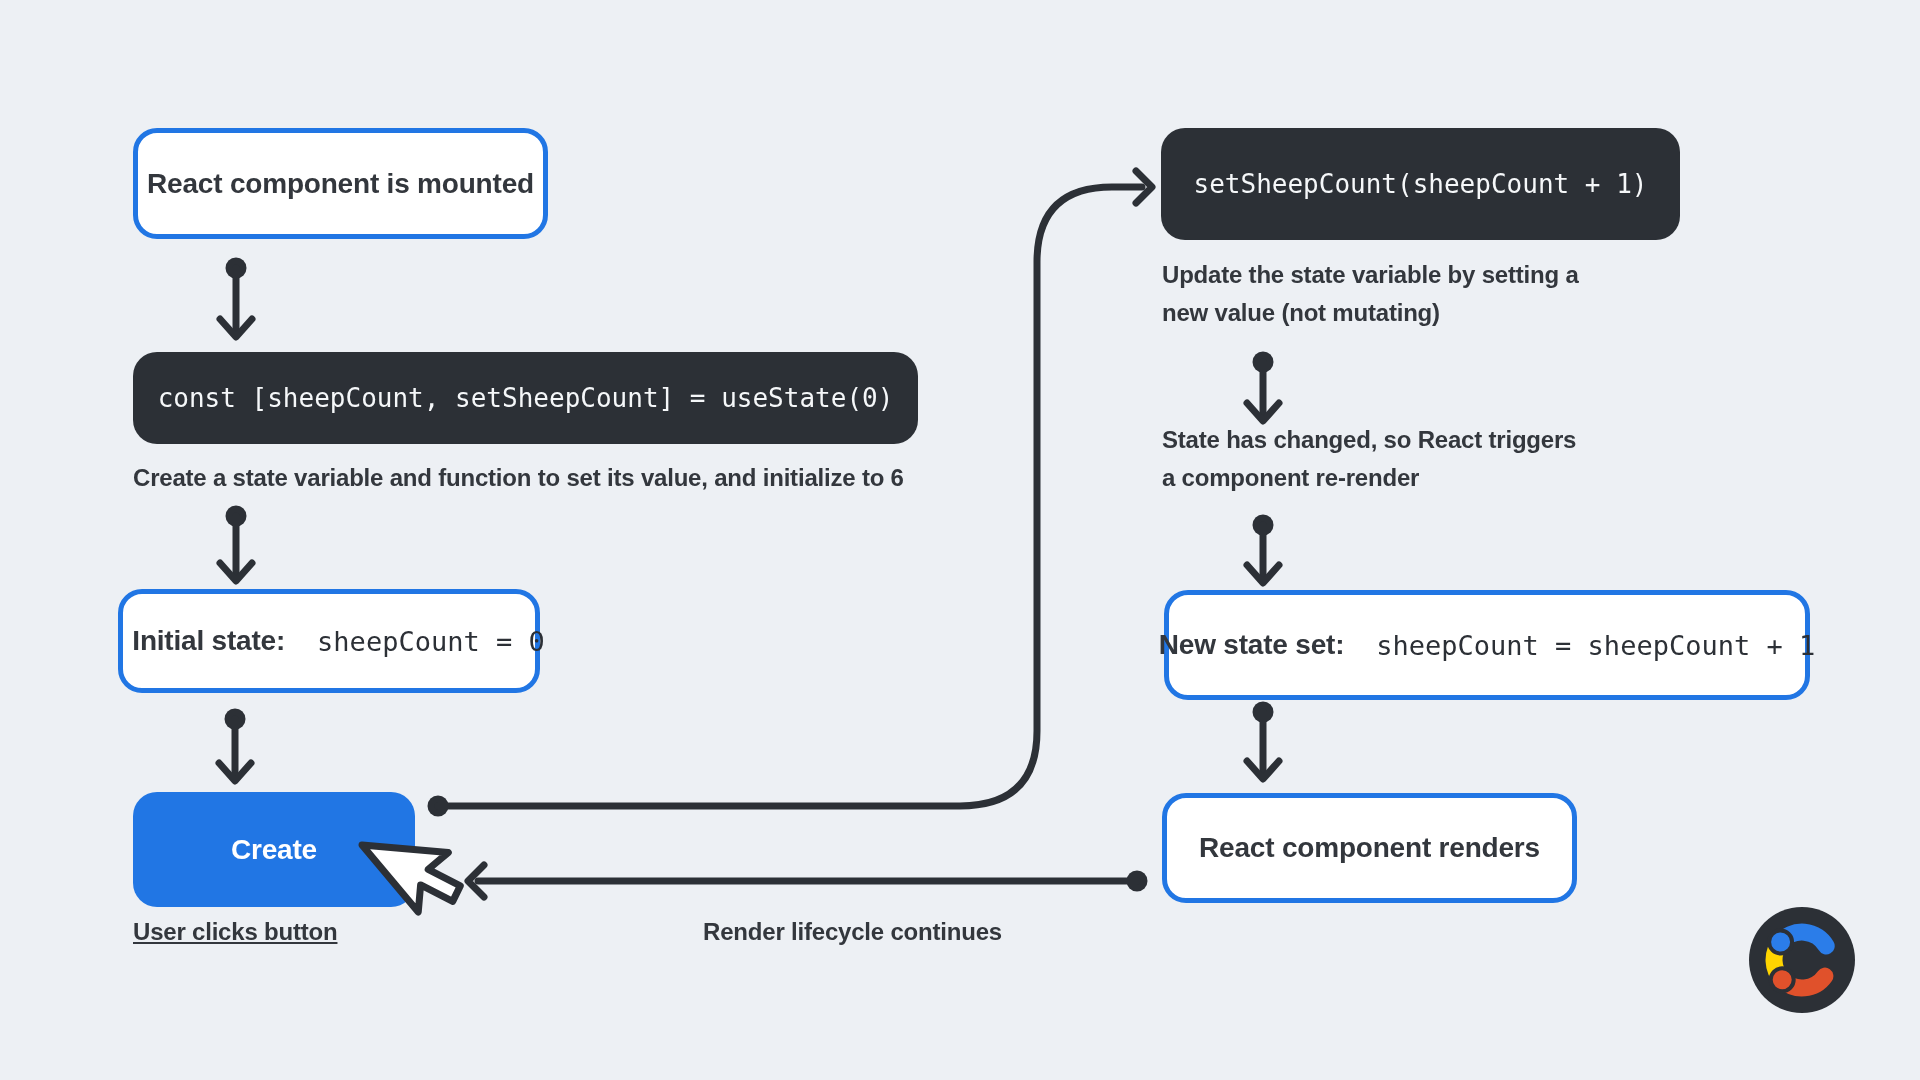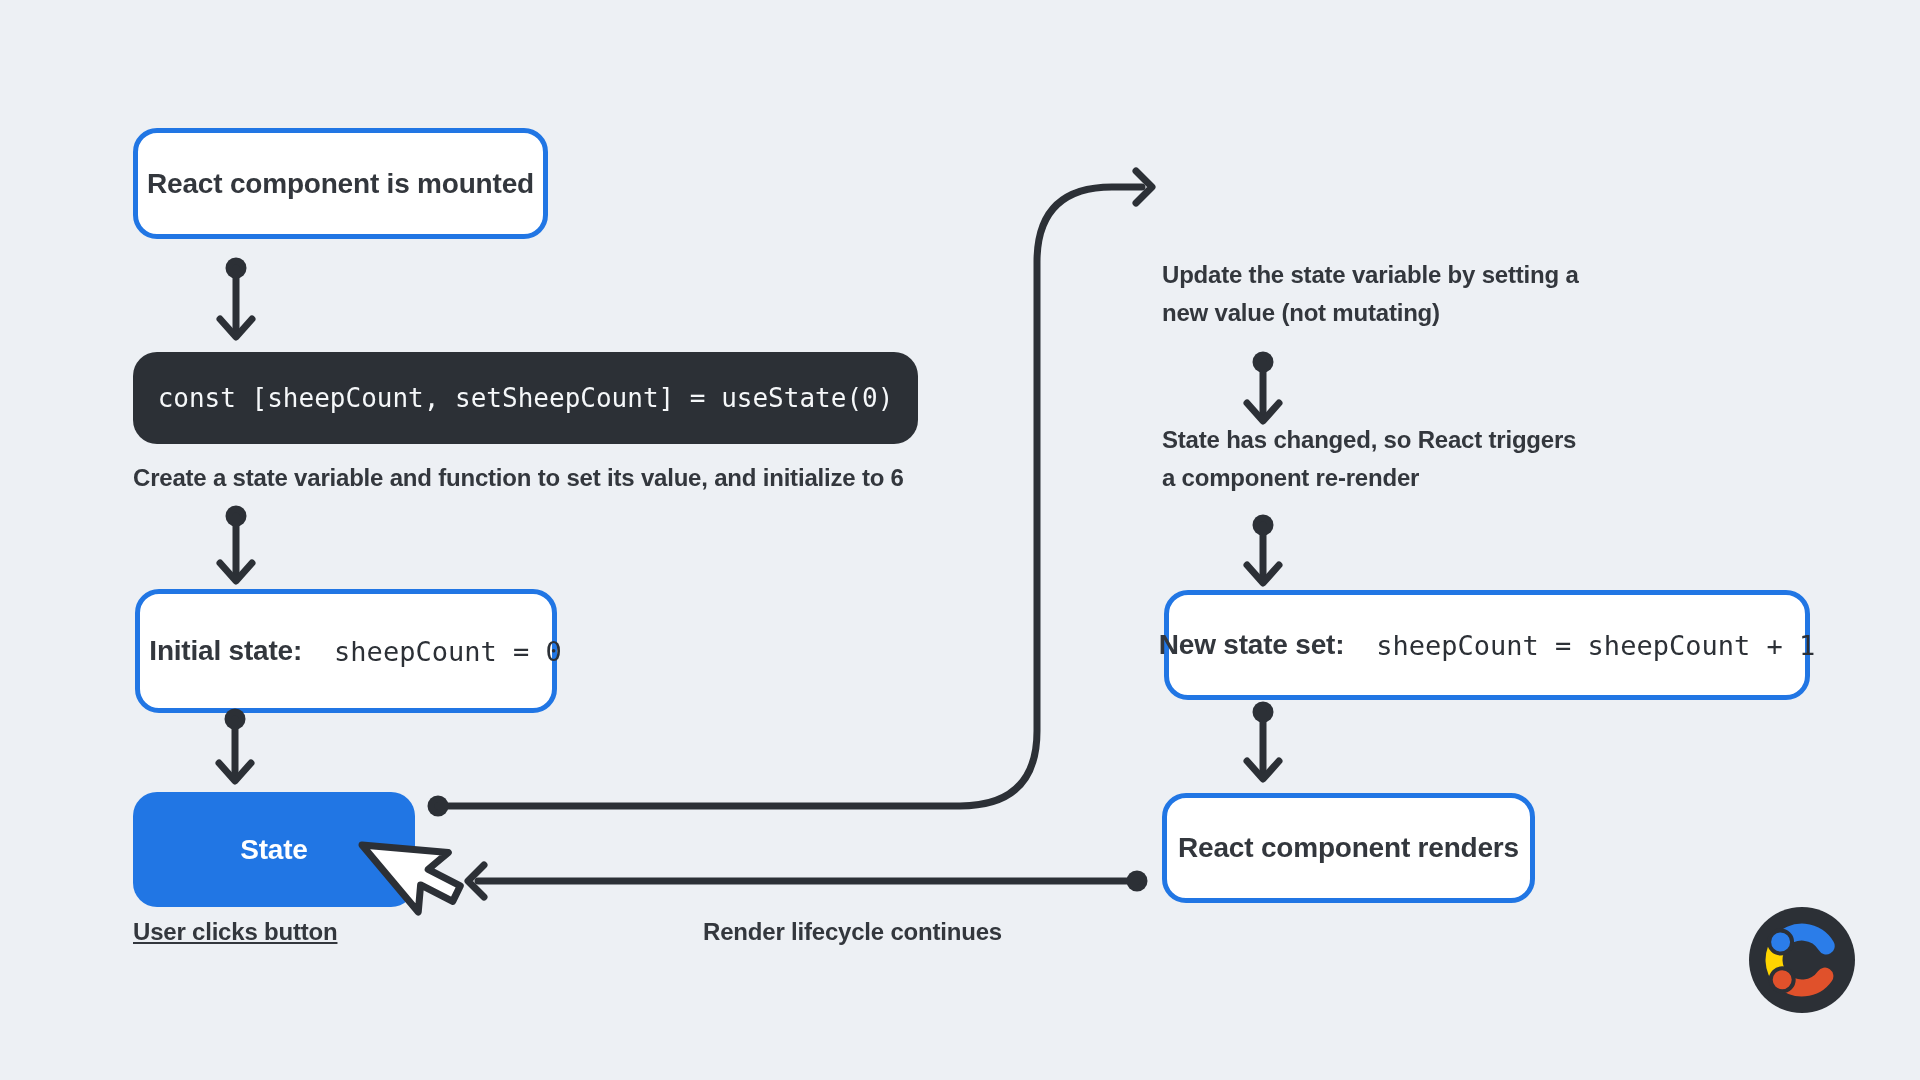--- a/index.html
+++ b/index.html
@@ -36,44 +36,47 @@
   <div class="node box-blue" style="left:133px;top:128px;width:415px;height:111px;">
     <span>React component is mounted</span>
   </div>
 
   <div class="node box-dark" style="left:133px;top:352px;width:785px;height:92px;">
     <span class="code">const [sheepCount, setSheepCount] = useState(0)</span>
   </div>
 
   <div class="caption" style="left:133px;top:459px;width:830px;">Create a state variable and function to set its value, and initialize to 6</div>
 
-  <div class="node box-blue mixed" style="left:135px;top:589px;width:422px;height:124px;padding-left:19px;">
+  <div class="node box-blue mixed" style="left:118px;top:589px;width:422px;height:104px;padding-left:19px;">
     <span>Initial state: </span>
       <span class="code">sheepCount = 0</span>
   </div>
 
   <div class="node btn-blue" style="left:133px;top:792px;width:282px;height:115px;">
-    <span>State</span>
+    <span>Create</span>
   </div>
 
   <div class="caption" style="left:133px;top:913px;text-decoration:underline;">User clicks button</div>
 
+  <div class="node box-dark" style="left:1161px;top:128px;width:519px;height:112px;">
+    <span class="code">setSheepCount(sheepCount + 1)</span>
+  </div>
 
   <div class="caption" style="left:1162px;top:421px;">State has changed, so React triggers
 a component re-render</div>
 
   <div class="caption" style="left:1162px;top:256px;">Update the state variable by setting a
 new value (not mutating)</div>
 
   <div class="node box-blue mixed" style="left:1164px;top:590px;width:646px;height:110px;">
     <span>New state set: </span>
       <span class="code">sheepCount = sheepCount + 1</span>
   </div>
 
-  <div class="node box-blue" style="left:1162px;top:793px;width:373px;height:110px;">
+  <div class="node box-blue" style="left:1162px;top:793px;width:415px;height:110px;">
     <span>React component renders</span>
   </div>
 
   <div class="caption centered" style="left:602px;top:913px;width:400px;">Render lifecycle continues</div>
 
   <svg class="overlay" width="1920" height="1080" viewBox="0 0 1920 1080">
     <g stroke="#2c3036" stroke-width="7" fill="none" stroke-linecap="round" stroke-linejoin="round">
 
       <g>
         <circle cx="236" cy="268" r="10.5" fill="#2c3036" stroke="none"></circle>

